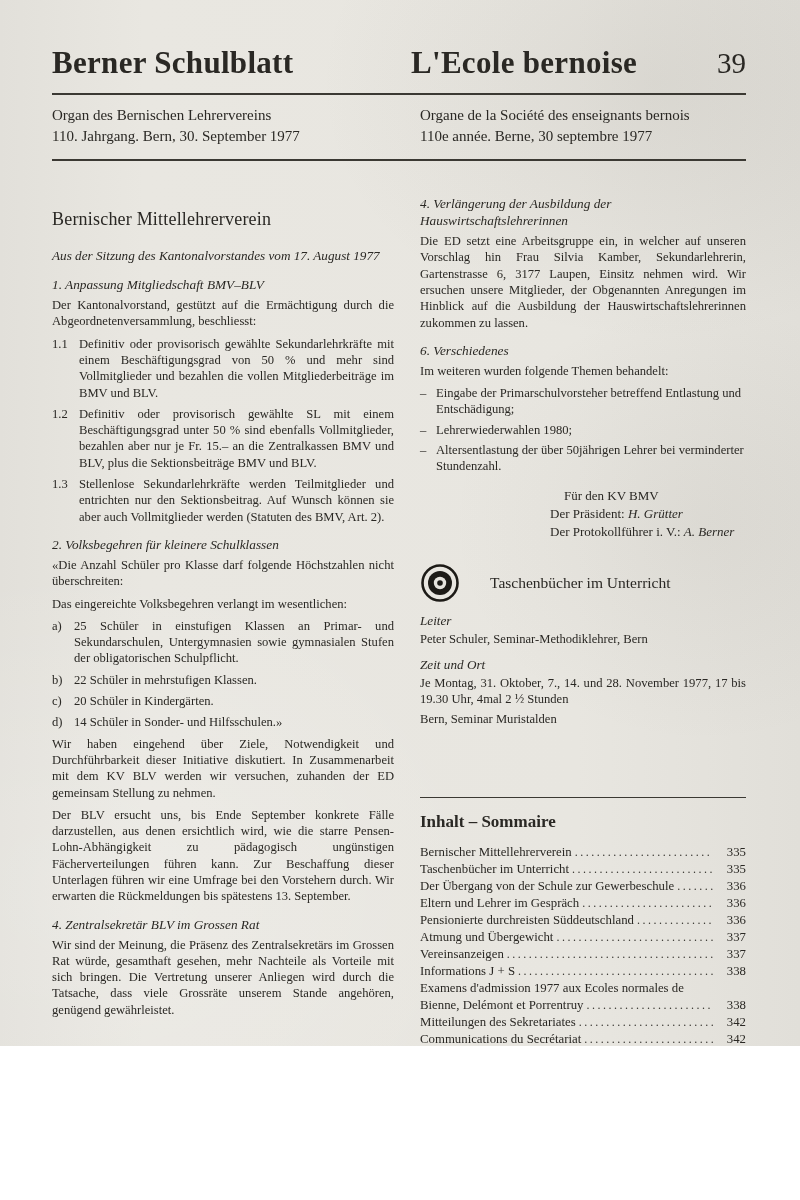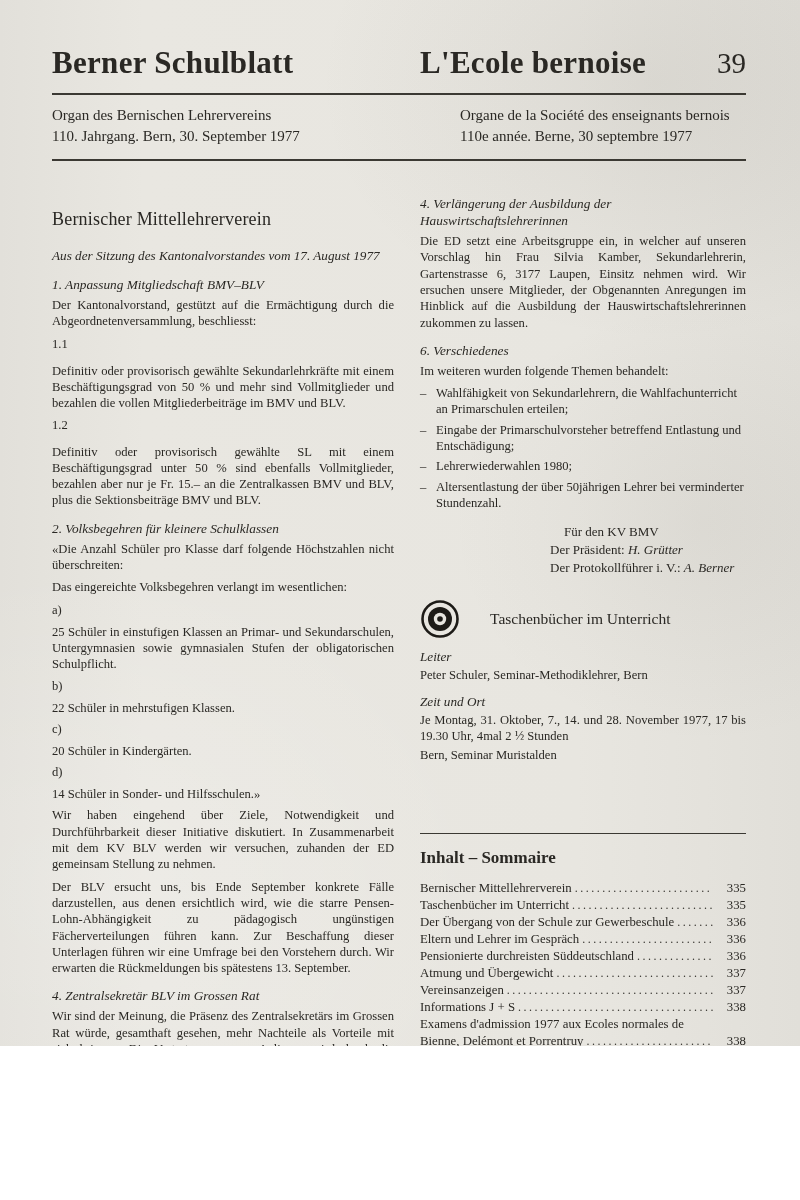--- a/index.html
+++ b/index.html
@@ -14,45 +14,45 @@
       radial-gradient(60% 35% at 82% 8%, rgba(110,105,95,0.10), transparent 70%),
       radial-gradient(45% 30% at 88% 50%, rgba(110,105,95,0.07), transparent 70%),
       radial-gradient(70% 45% at 12% 85%, rgba(255,255,255,0.20), transparent 70%),
       linear-gradient(90deg, #e2e0da, #e9e7e1 18%, #e8e6e0 72%, #e1dfd9);
   }
   .inner { padding: 46px 54px 0 52px; }
 
   
   .masthead { display: flex; }
   .mast-left { width: 342px; flex: 0 0 342px; }
-  .mast-right { flex: 1 1 auto; margin-left: 26px; display: flex; justify-content: space-between; align-items: baseline; }
+  .mast-right { flex: 1 1 auto; margin-left: 17px; display: flex; justify-content: space-between; align-items: baseline; }
   .mast-title { font-size: 31px; font-weight: 700; letter-spacing: 0.3px; line-height: 1.1; }
   .issue-no { font-size: 29px; font-weight: 500; }
 
   .rule { border-top: 2px solid #3b3933; height: 0; }
   .rule-1 { margin-top: 13px; }
   .rule-2 { margin-top: 0; }
 
   
-  .subhead { display: flex; padding: 10px 0 12px; font-size: 15px; line-height: 21px; gap: 40px; }
+  .subhead { display: flex; padding: 10px 0 12px; font-size: 15px; line-height: 21px; }
   .subhead .sub-left { width: 342px; flex: 0 0 342px; }
   .subhead .sub-right { flex: 1 1 auto; margin-left: 26px; }
 
   
   .cols { display: flex; align-items: flex-start; }
   .col-left { width: 342px; flex: 0 0 342px; padding-top: 48px; }
   .col-right { flex: 1 1 auto; margin-left: 26px; padding-top: 34px; min-width: 0; }
 
   .col-heading { font-size: 18px; font-weight: 400; letter-spacing: 0.2px; margin: 0 0 18px; }
   .italic { font-style: italic; }
   .session-note { font-style: italic; font-size: 13.2px; margin: 0 0 12px; }
   .sec-title { font-style: italic; font-weight: 400; font-size: 13.3px; line-height: 17px; margin: 11px 0 4px; }
   .sec-title.first { margin-top: 0; }
   .para { font-size: 12.6px; line-height: 16.3px; text-align: justify; margin: 0 0 6px; }
-  .numitem { display: flex; margin: 0 0 5px; flex-direction: column; }
+  .numitem { display: flex; margin: 0 0 5px; }
   .numitem .num { flex: 0 0 27px; font-size: 12.6px; line-height: 16.3px; }
   .numitem.letter .num { flex: 0 0 22px; }
   .numitem .itext { flex: 1 1 auto; font-size: 12.6px; line-height: 16.3px; text-align: justify; }
 
   .dashitem { display: flex; margin: 0 0 4px; }
   .dashitem .dash-glyph { flex: 0 0 16px; font-size: 12.6px; line-height: 16.3px; }
   .dashitem .dash-glyph::before { content: "–"; }
   .dashitem .itext { flex: 1 1 auto; font-size: 12.6px; line-height: 16.3px; }
 
   .signature { margin: 12px 0 22px; padding-left: 130px; font-size: 13px; line-height: 18px; }
@@ -116,20 +116,24 @@
         <h3 class="sec-title">1. Anpassung Mitgliedschaft BMV–BLV</h3>
         <p class="para">Der Kantonalvorstand, gestützt auf die Ermächtigung durch die Abgeordnetenversammlung, beschliesst:</p>
         <div class="numitem">
           <span class="num">1.1</span>
           <span class="itext">Definitiv oder provisorisch gewählte Sekundarlehrkräfte mit einem Beschäftigungsgrad von 50 % und mehr sind Vollmitglieder und bezahlen die vollen Mitgliederbeiträge im BMV und BLV.</span>
         </div>
         <div class="numitem">
           <span class="num">1.2</span>
           <span class="itext">Definitiv oder provisorisch gewählte SL mit einem Beschäftigungsgrad unter 50 % sind ebenfalls Vollmitglieder, bezahlen aber nur je Fr. 15.– an die Zentralkassen BMV und BLV, plus die Sektionsbeiträge BMV und BLV.</span>
         </div>
+        <div class="numitem">
+          <span class="num">1.3</span>
+          <span class="itext">Stellenlose Sekundarlehrkräfte werden Teilmitglieder und entrichten nur den Sektionsbeitrag. Auf Wunsch können sie aber auch Vollmitglieder werden (Statuten des BMV, Art. 2).</span>
+        </div>
 
         <h3 class="sec-title">2. Volksbegehren für kleinere Schulklassen</h3>
         <p class="para">«Die Anzahl Schüler pro Klasse darf folgende Höchstzahlen nicht überschreiten:</p>
         <p class="para">Das eingereichte Volksbegehren verlangt im wesentlichen:</p>
         <div class="numitem letter">
           <span class="num">a)</span>
           <span class="itext">25 Schüler in einstufigen Klassen an Primar- und Sekundarschulen, Untergymnasien sowie gymnasialen Stufen der obligatorischen Schulpflicht.</span>
         </div>
         <div class="numitem letter">
           <span class="num">b)</span>
@@ -150,24 +154,20 @@
         <h3 class="sec-title">4. Zentralsekretär BLV im Grossen Rat</h3>
         <p class="para">Wir sind der Meinung, die Präsenz des Zentralsekretärs im Grossen Rat würde, gesamthaft gesehen, mehr Nachteile als Vorteile mit sich bringen. Die Vertretung unserer Anliegen wird durch die Tatsache, dass viele Grossräte unserem Stande angehören, genügend gewährleistet.</p>
       </div>
 
       <div class="col-right">
         <h3 class="sec-title first">4. Verlängerung der Ausbildung der Hauswirtschaftslehrerinnen</h3>
         <p class="para">Die ED setzt eine Arbeitsgruppe ein, in welcher auf unseren Vorschlag hin Frau Silvia Kamber, Sekundarlehrerin, Gartenstrasse 6, 3177 Laupen, Einsitz nehmen wird. Wir ersuchen unsere Mitglieder, der Obgenannten Anregungen im Hinblick auf die Ausbildung der Hauswirtschaftslehrerinnen zukommen zu lassen.</p>
 
         <h3 class="sec-title">6. Verschiedenes</h3>
         <p class="para">Im weiteren wurden folgende Themen behandelt:</p>
-        <div class="dashitem">
-          <span class="dash-glyph"></span>
-          <span class="itext">Wahlfähigkeit von Sekundarlehrern, die Wahlfachunterricht an Primarschulen erteilen;</span>
-        </div>
         <div class="dashitem">
           <span class="dash-glyph"></span>
           <span class="itext">Eingabe der Primarschulvorsteher betreffend Entlastung und Entschädigung;</span>
         </div>
         <div class="dashitem">
           <span class="dash-glyph"></span>
           <span class="itext">Lehrerwiederwahlen 1980;</span>
         </div>
         <div class="dashitem">
           <span class="dash-glyph"></span>

